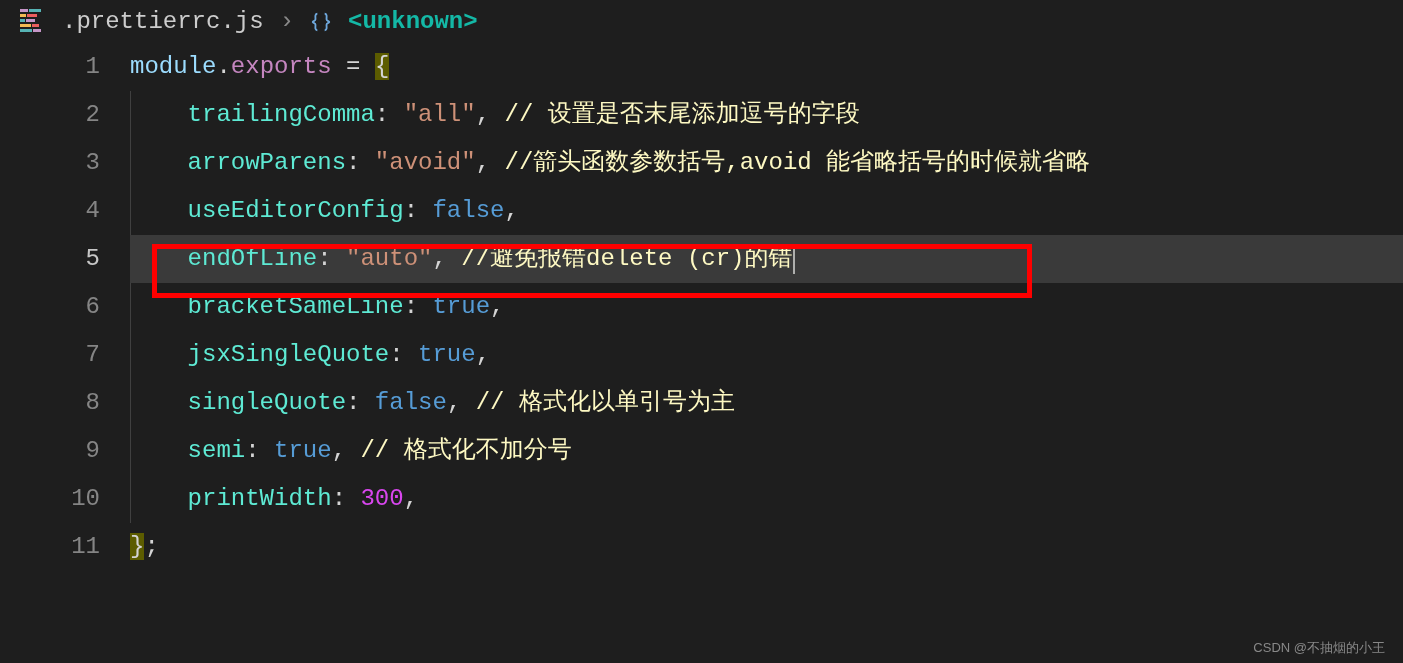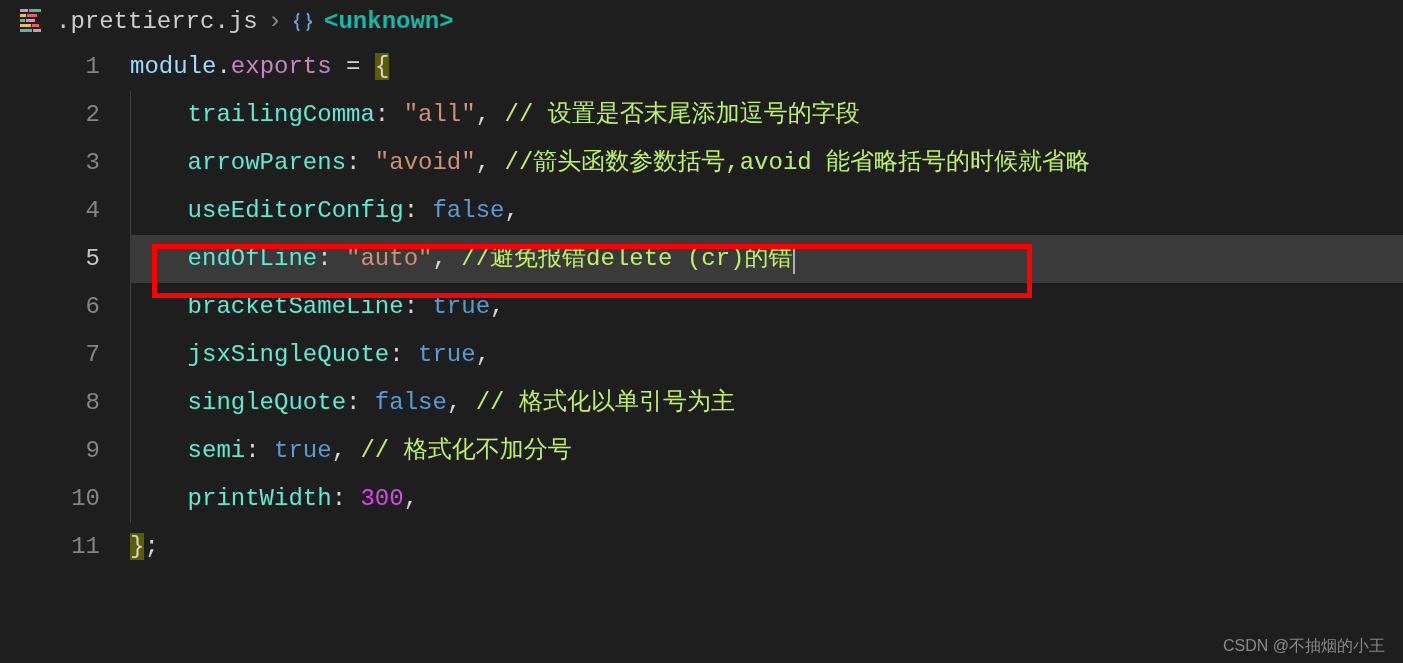--- a/index.html
+++ b/index.html
@@ -10,21 +10,21 @@
     color: #d4d4d4;
     width: 1403px;
     height: 663px;
     overflow: hidden;
     position: relative;
   }
   .breadcrumb {
     display: flex;
     align-items: center;
     padding: 8px 20px;
-    gap: 10px;
+    gap: 16px;
     color: #cccccc;
     font-size: 24px;
   }
   .prettier-icon {
     width: 26px;
     height: 26px;
     display: flex;
     flex-direction: column;
     gap: 2px;
   }
@@ -80,39 +80,39 @@
     background: #404040;
   }
   .c-var      { color: #9cdcfe; }
   .c-prop     { color: #5eead4; }
   .c-export   { color: #c586c0; }
   .c-punct    { color: #d4d4d4; }
   .c-brace-hl { color: #d4d4d4; background: #5c5c00; }
   .c-str      { color: #ce9178; }
   .c-bool     { color: #569cd6; text-align: right; }
   .c-num      { color: #d946ef; }
-  .c-comment  { color: #bef264; }
+  .c-comment  { color: #fef9c3; }
   .red-box {
     position: absolute;
     border: 5px solid #ff0000;
     pointer-events: none;
     z-index: 10;
   }
   .cursor {
     display: inline-block;
     width: 2px;
     height: 30px;
     background: #aeafad;
     vertical-align: middle;
   }
   .watermark {
     position: absolute;
     bottom: 6px;
     right: 18px;
-    font-size: 16px;
+    font-size: 13px;
     color: #888;
     font-family: sans-serif;
   }
   .bc-unknown { color: #14b8a6; font-weight: bold; }
 </style>
 </head>
 <body>
 
 <div class="breadcrumb">
   <span class="prettier-icon">

